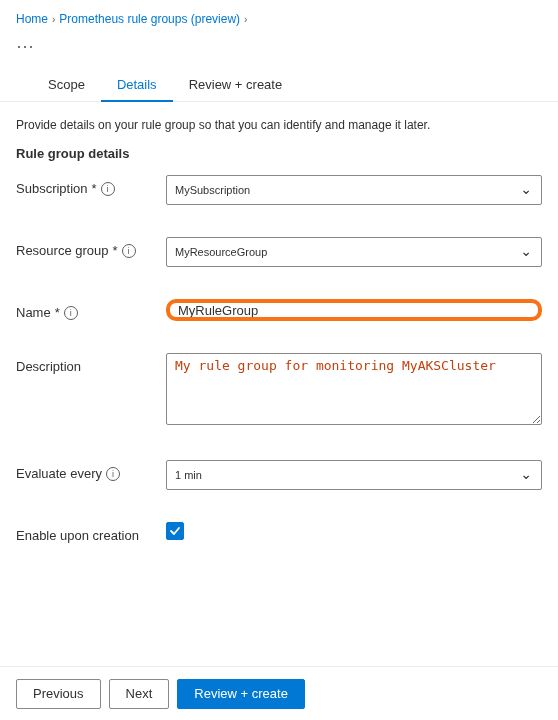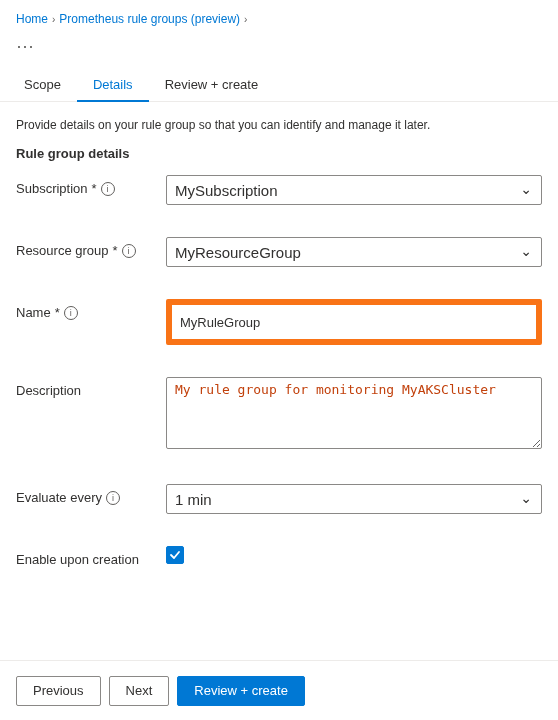--- a/index.html
+++ b/index.html
@@ -47,21 +47,21 @@
     .page-title-menu {
       font-size: 18px;
       color: #605e5c;
       cursor: pointer;
     }
 
     
     .tabs {
       display: flex;
       gap: 0;
-      padding: 0 8px;
+      padding: 0 32px;
       border-bottom: 1px solid #edebe9;
     }
     .tab {
       padding: 8px 16px;
       font-size: 13px;
       cursor: pointer;
       color: #323130;
       border-bottom: 2px solid transparent;
       margin-bottom: -1px;
     }
@@ -126,21 +126,21 @@
       flex: 1;
     }
 
     
     .select-box {
       width: 100%;
       height: 30px;
       border: 1px solid #8a8886;
       background: #fff;
       padding: 4px 30px 4px 8px;
-      font-size: 15px;
+      font-size: 11px;
       color: #323130;
       appearance: none;
       -webkit-appearance: none;
       cursor: pointer;
       position: relative;
       border-radius: 2px;
     }
     .select-wrapper {
       position: relative;
       width: 100%;
@@ -152,26 +152,26 @@
       top: 50%;
       transform: translateY(-55%);
       font-size: 14px;
       color: #323130;
       pointer-events: none;
     }
 
     
     .text-input {
       width: 100%;
-      height: 46px;
-      border: 6px solid #f97316;
+      height: 22px;
+      border: 4px solid #f97316;
       padding: 4px 8px;
       font-size: 13px;
       color: #323130;
-      border-radius: 2px;
+      border-radius: 10px;
       outline: none;
     }
 
     
     .textarea-input {
       width: 100%;
       height: 72px;
       border: 1px solid #8a8886;
       padding: 4px 8px;
       font-size: 13px;
@@ -203,21 +203,21 @@
       width: 12px;
       height: 12px;
     }
 
     
     .bottom-bar {
       position: fixed;
       bottom: 0;
       left: 0;
       width: 558px;
-      height: 60px;
+      height: 54px;
       background: #fff;
       border-top: 1px solid #edebe9;
       display: flex;
       align-items: center;
       padding: 0 16px;
       gap: 8px;
     }
     .btn {
       height: 30px;
       padding: 0 16px;

